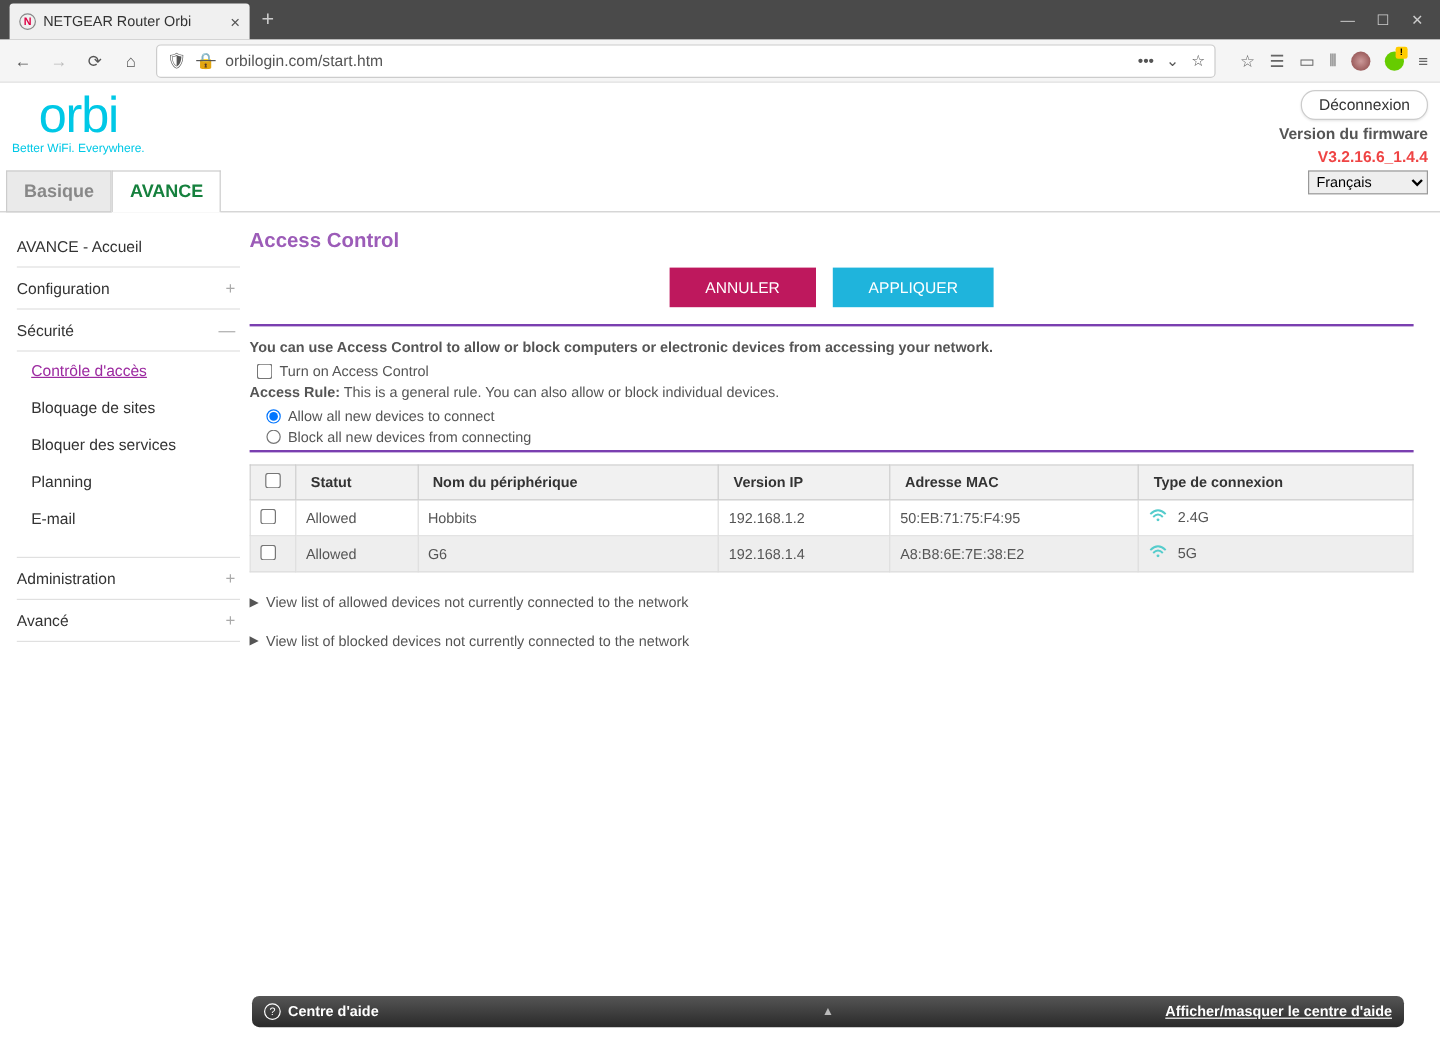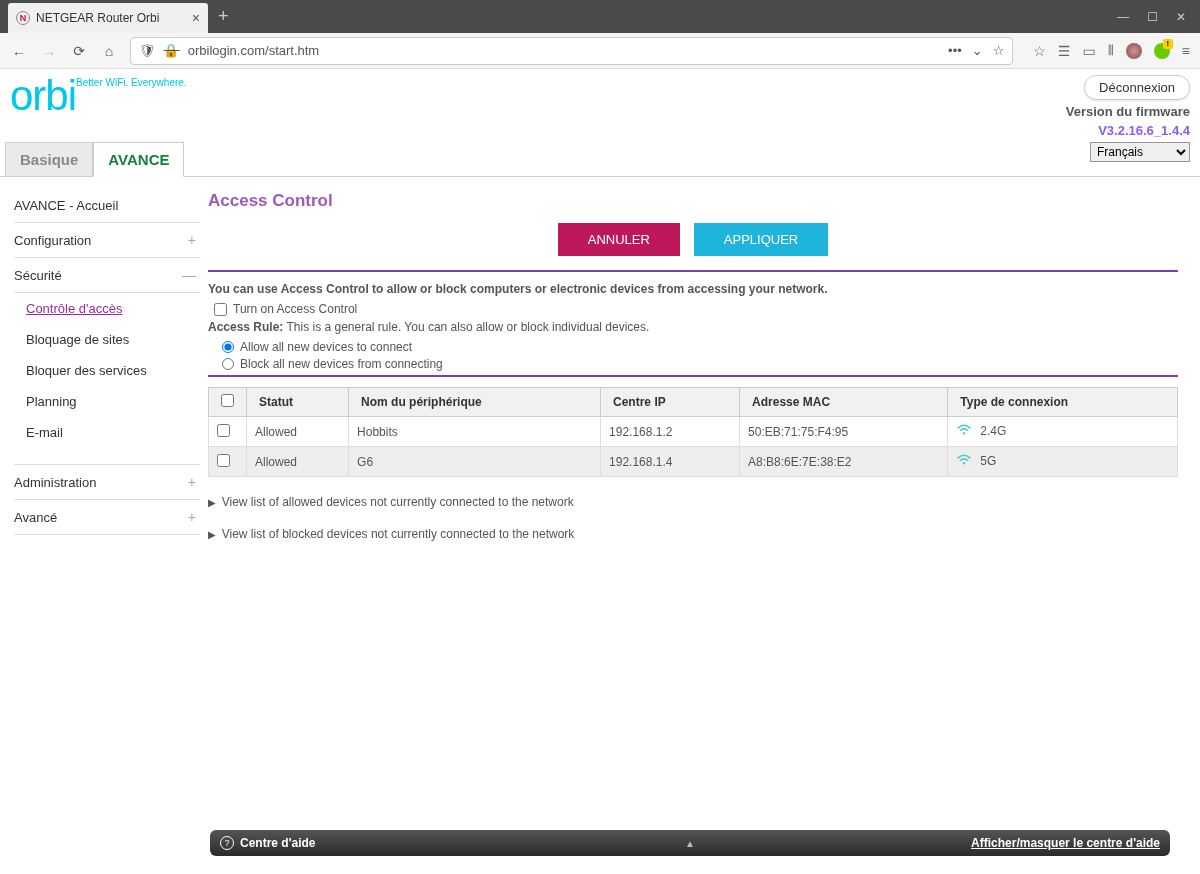--- a/index.html
+++ b/index.html
@@ -24,27 +24,27 @@
 .toolbar-icons span { color:#666; font-size:14px; cursor:pointer;}
 .ext-badge { width:16px; height:16px; background:#66cc00; border-radius:50%; position:relative;}
 .ext-badge::after{content:"!"; position:absolute; top:-4px; right:-3px; background:#fc0; color:#000; font-size:8px; width:10px; height:10px; border-radius:2px; text-align:center; line-height:10px; font-weight:bold;}
 .avatar-icon { width:16px; height:16px; background:radial-gradient(circle,#c99,#844); border-radius:50%;}
 .hamburger { font-size:16px; color:#555;}
 
 
 .page { position:absolute; top:69px; left:0; right:0; bottom:0; background:#fff;}
 
 .header { display:flex; padding:6px 10px 0 10px; border-bottom:1px solid #ccc; position:relative; height:108px;}
-.logo { display:flex; flex-direction:row;text-align:center; }
+.logo { display:flex; flex-direction:column;text-align:center; }
 .logo-text { font-size:42px; font-weight:300; color:#00c8e6; letter-spacing:-1px; line-height:1;}
 .logo-sub { font-size:10px; color:#00c8e6; margin-top:2px;}
 .header-right { margin-left:auto; text-align:right; display:flex; flex-direction:column; gap:4px; align-items:flex-end;}
 .logout-btn { background:#fff; border:1px solid #ccc; border-radius:12px; padding:4px 14px; font-size:13px; color:#333; cursor:pointer; box-shadow:0 1px 2px rgba(0,0,0,.1);}
 .fw-label { font-size:13px; color:#555; font-weight:bold;}
-.fw-ver { font-size:13px; color:#8b5cf6; font-weight:bold;}
+.fw-ver { font-size:13px; color:#ef4444; font-weight:bold;}
 .lang-select { border:1px solid #999; font-size:12px; padding:1px 2px; width:100px;}
 
 .main-tabs { position:absolute; bottom:-1px; left:5px; display:flex;}
 .main-tab { padding:8px 14px; font-size:15px; color:#888; background:#eaeaea; border:1px solid #ccc; cursor:pointer; font-weight:bold;}
 .main-tab.active { background:#fff; color:#15803d; border-bottom:1px solid #fff;}
 
 .body { display:flex; height:calc(100% - 108px - 26px);}
 
 
 .sidebar { width:200px; padding:12px 0 0 14px; font-size:13px;}
@@ -211,21 +211,21 @@
       </label>
       <hr class="hr-purple">
 
 
       <table class="dev-table">
         <thead>
           <tr>
             <th style="width:30px;"><input type="checkbox" style=""></th>
             <th>Statut</th>
             <th>Nom du périphérique</th>
-            <th>Centre IP</th>
+            <th>Version IP</th>
             <th>Adresse MAC</th>
             <th>Type de connexion</th>
           </tr>
         </thead>
         <tbody>
           <tr>
             <td><input type="checkbox" style=""></td>
             <td class="status-allowed">Allowed</td>
             <td>Hobbits</td>
             <td>192.168.1.2</td>

